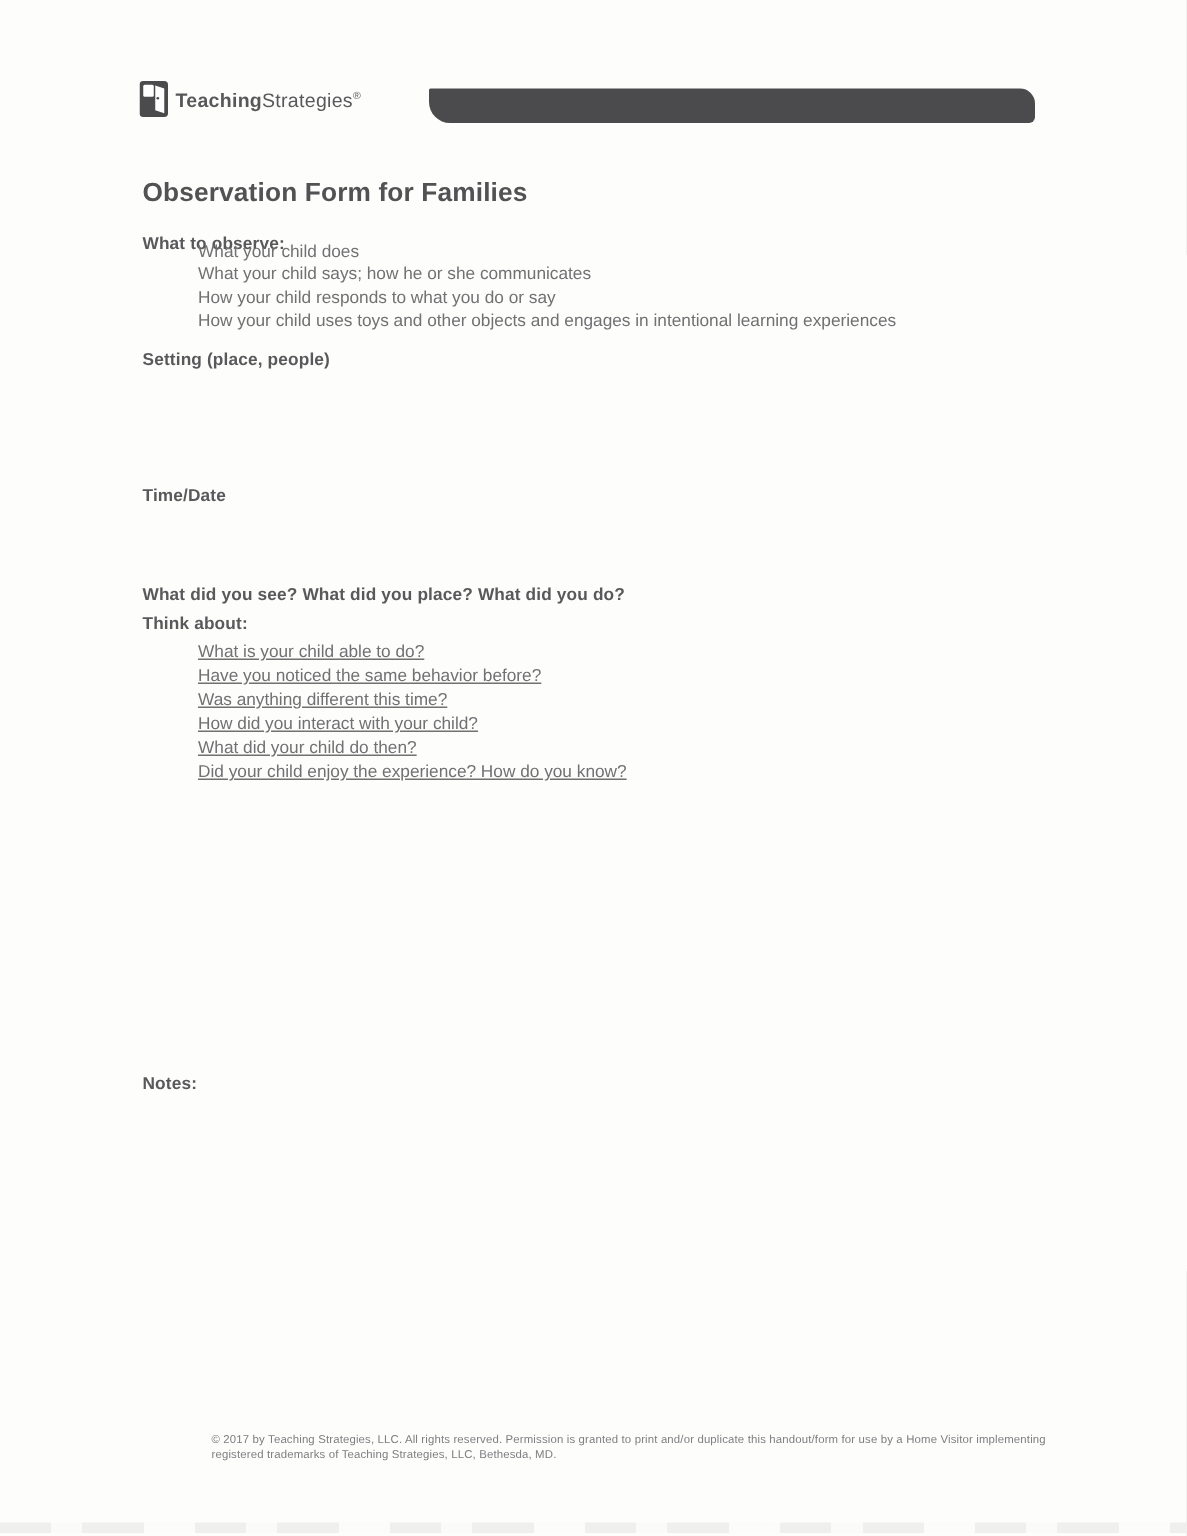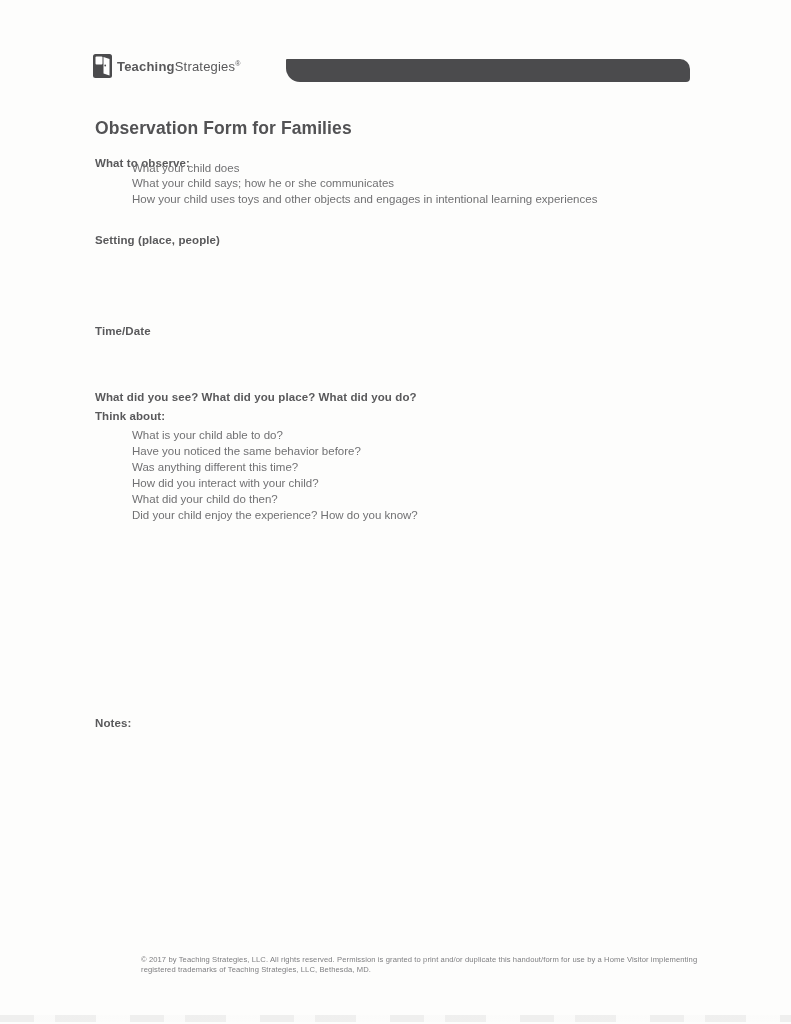--- a/index.html
+++ b/index.html
@@ -79,20 +79,21 @@
     white-space: nowrap;
   }
   .item-list .item {
     height: 15.3px;
     line-height: 15.3px;
     margin-left: 26px;
   }
   .item-list.wide .item {
     height: 16px;
     line-height: 16px;
+    text-decoration: underline;
   }
   
   .footer {
     position: absolute;
     left: 95px;
     top: 955px;
     font-size: 7.6px;
     line-height: 10.2px;
     color: #7e7e80;
     letter-spacing: 0.1px;
@@ -131,20 +132,21 @@
     <div class="brand-text"><span class="bold">Teaching</span><span>Strategies</span><sup>®</sup></div>
   </div>
   <div class="header-bar"></div>
 
   <div class="doc-title">Observation Form for Families</div>
 
   <div class="section-heading" style="top:157px">What to observe:</div>
   <div class="item-list" style="top:161px">
     <div class="item">What your child does</div>
     <div class="item">What your child says; how he or she communicates</div>
+    <div class="item">How your child responds to what you do or say</div>
     <div class="item">How your child uses toys and other objects and engages in intentional learning experiences</div>
   </div>
 
   <div class="section-heading" style="top:234px">Setting (place, people)</div>
 
   <div class="section-heading" style="top:325px">Time/Date</div>
 
   <div class="section-heading" style="top:391px">What did you see? What did you place? What did you do?</div>
   <div class="section-heading" style="top:410px">Think about:</div>
   <div class="item-list wide" style="top:427px">

